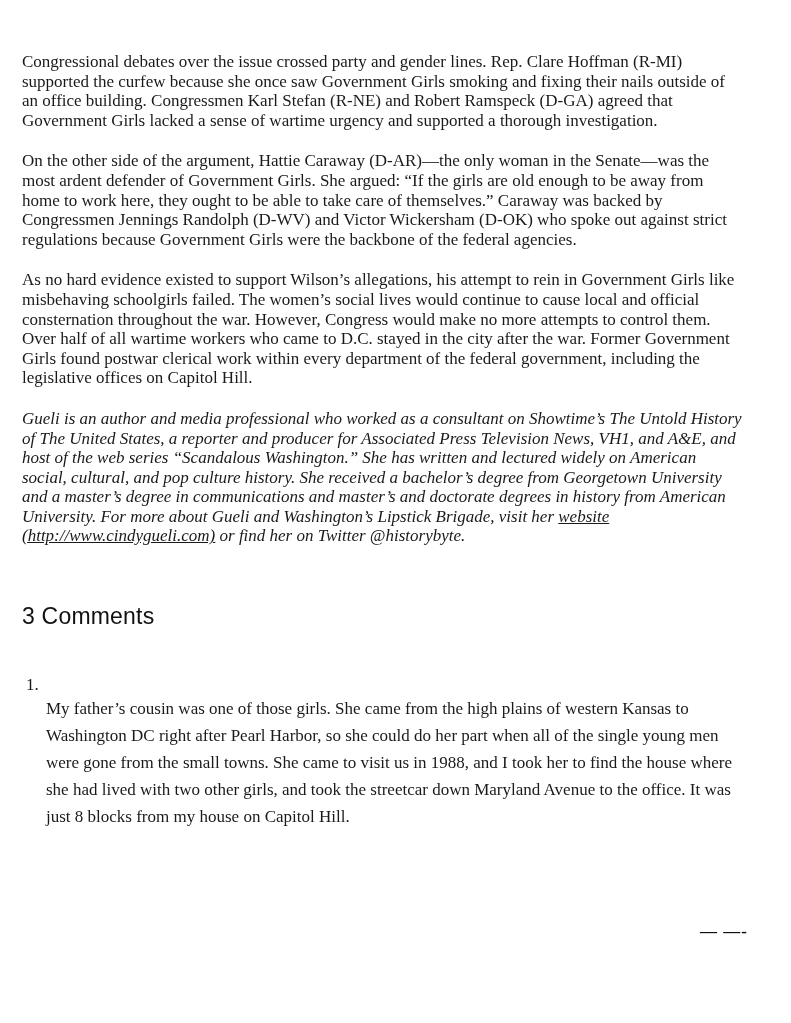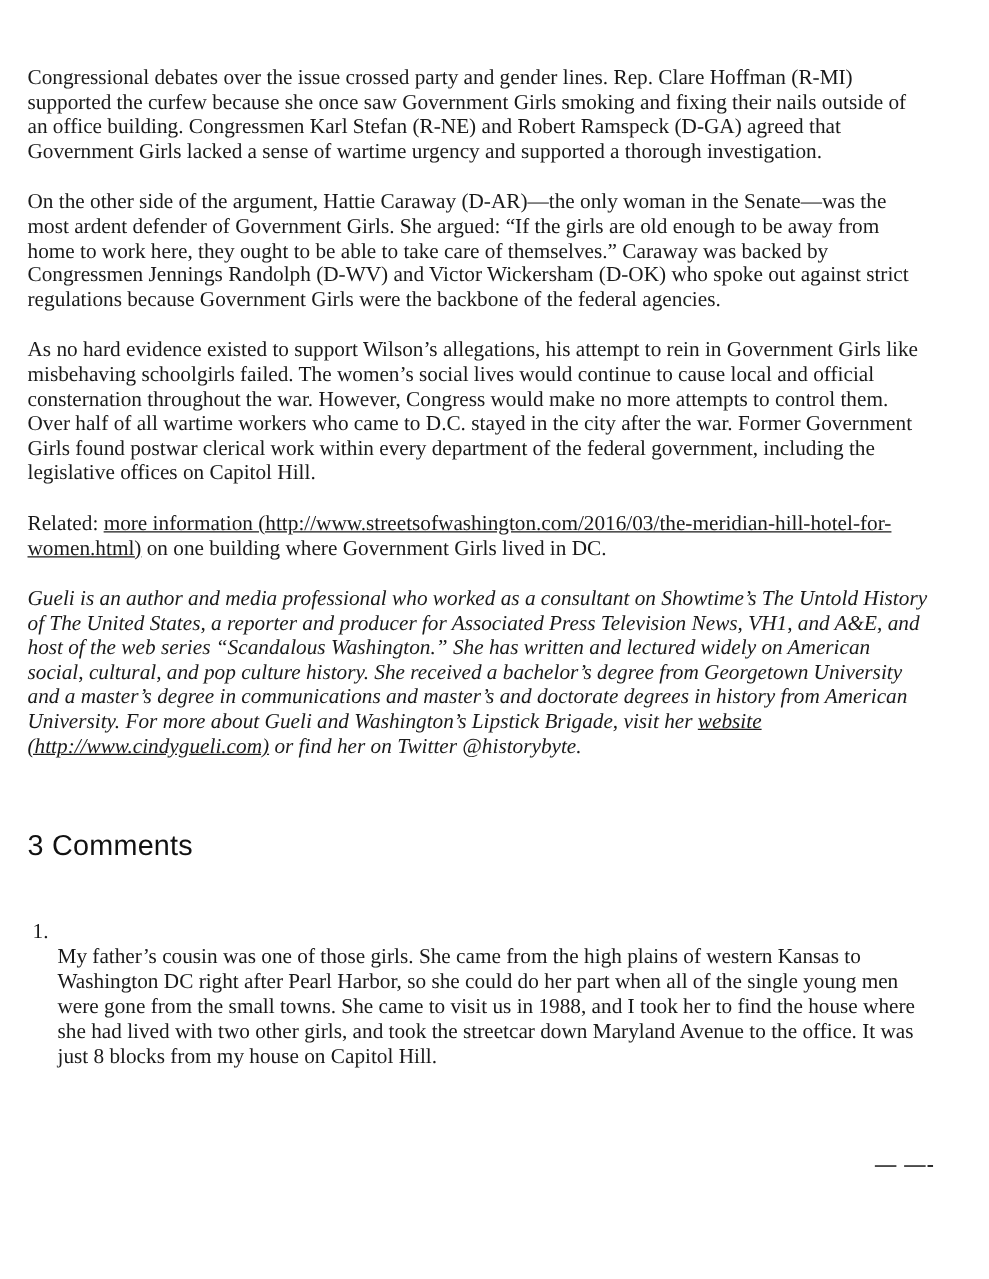--- a/index.html
+++ b/index.html
@@ -59,21 +59,21 @@
     margin-left: 24px;
   }
   .comment-meta {
     margin-left: 74px;
     line-height: 19.6px;
   }
   .comment-meta .author {
     font-weight: bold;
   }
   .comment-body {
-    line-height: 20px;
+    line-height: 27px;
   }
   .dash-fragment {
     position: absolute;
     top: 922px;
     right: 16px;
     font-size: 17px;
     font-weight: bold;
     letter-spacing: 1px;
     color: #111111;
   }
@@ -83,21 +83,20 @@
 
 <div class="page">
 
   <main class="article">
     <p>Congressional debates over the issue crossed party and gender lines. Rep. Clare Hoffman (R-MI) supported the curfew because she once saw Government Girls smoking and fixing their nails outside of an office building. Congressmen Karl Stefan (R-NE) and Robert Ramspeck (D-GA) agreed that Government Girls lacked a sense of wartime urgency and supported a thorough investigation.</p>
 
     <p>On the other side of the argument, Hattie Caraway (D-AR)—the only woman in the Senate—was the most ardent defender of Government Girls. She argued: “If the girls are old enough to be away from home to work here, they ought to be able to take care of themselves.” Caraway was backed by Congressmen Jennings Randolph (D-WV) and Victor Wickersham (D-OK) who spoke out against strict regulations because Government Girls were the backbone of the federal agencies.</p>
 
     <p>As no hard evidence existed to support Wilson’s allegations, his attempt to rein in Government Girls like misbehaving schoolgirls failed. The women’s social lives would continue to cause local and official consternation throughout the war. However, Congress would make no more attempts to control them. Over half of all wartime workers who came to D.C. stayed in the city after the war. Former Government Girls found postwar clerical work within every department of the federal government, including the legislative offices on Capitol Hill.</p>
 
-    <p><span>Related: </span><a href="#">more information (http://www.streetsofwashington.com/2016/03/the-meridian-hill-hotel-for-women.html)</a><span> on one building where Government Girls lived in DC.</span></p>
 
     <p class="bio"><span>Gueli is an author and media professional who worked as a consultant on Showtime’s The Untold History of The United States, a reporter and producer for Associated Press Television News, VH1, and A&amp;E, and host of the web series “Scandalous Washington.” She has written and lectured widely on American social, cultural, and pop culture history. She received a bachelor’s degree from Georgetown University and a master’s degree in communications and master’s and doctorate degrees in history from American University. For more about Gueli and Washington’s Lipstick Brigade, visit her </span><a href="#">website (http://www.cindygueli.com)</a><span> or find her on Twitter @historybyte.</span></p>
   </main>
 
   <section>
     <h2 class="comments-heading">3 Comments</h2>
 
     <div class="comment">
       <div class="comment-number">1.</div>
       <div class="comment-content">

